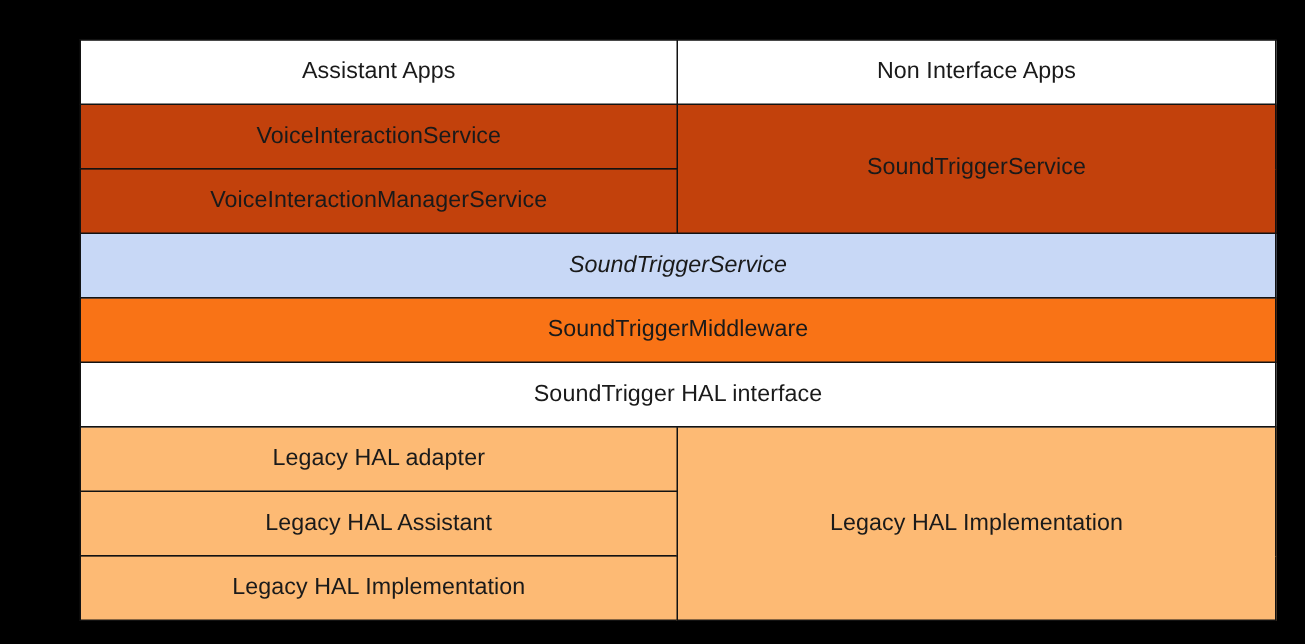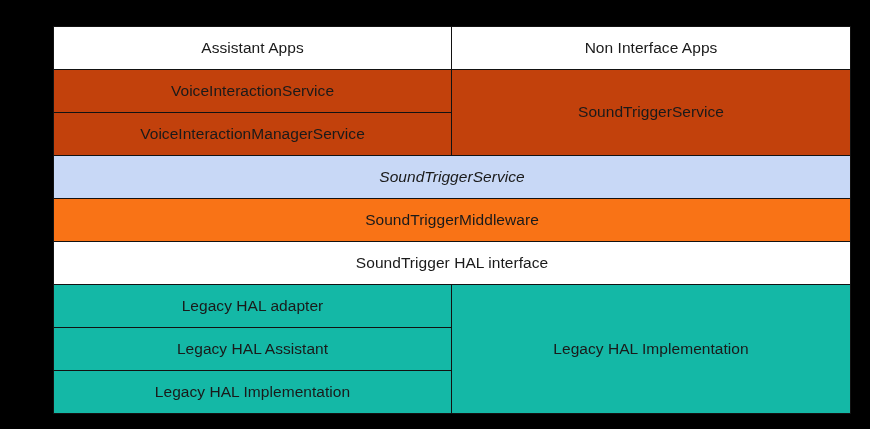--- a/index.html
+++ b/index.html
@@ -48,21 +48,21 @@
   }
 
   
   col.left-col  { width: 398px; }
   col.right-col { width: 399px; }
 
   .c-white  { background: #ffffff; }
   .c-peach  { background: #c2410c; }
   .c-blue   { background: #c8d8f6; font-style: italic; }
   .c-yellow { background: #f97316; }
-  .c-green  { background: #14b8a6; }
+  .c-green  { background: #fdba74; }
 
   .cell-label {
     display: block;
     width: 100%;
   }
 </style>
 </head>
 <body>
 
 <div id="canvas">

